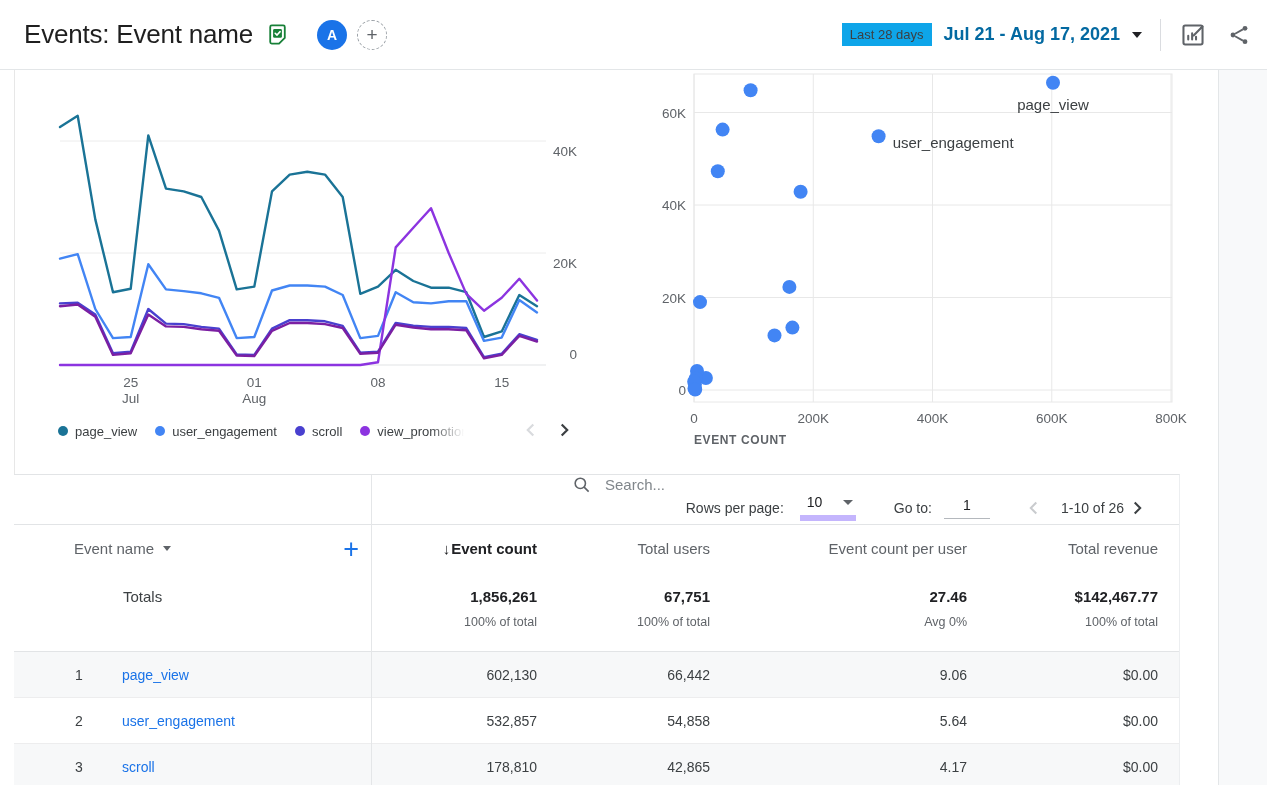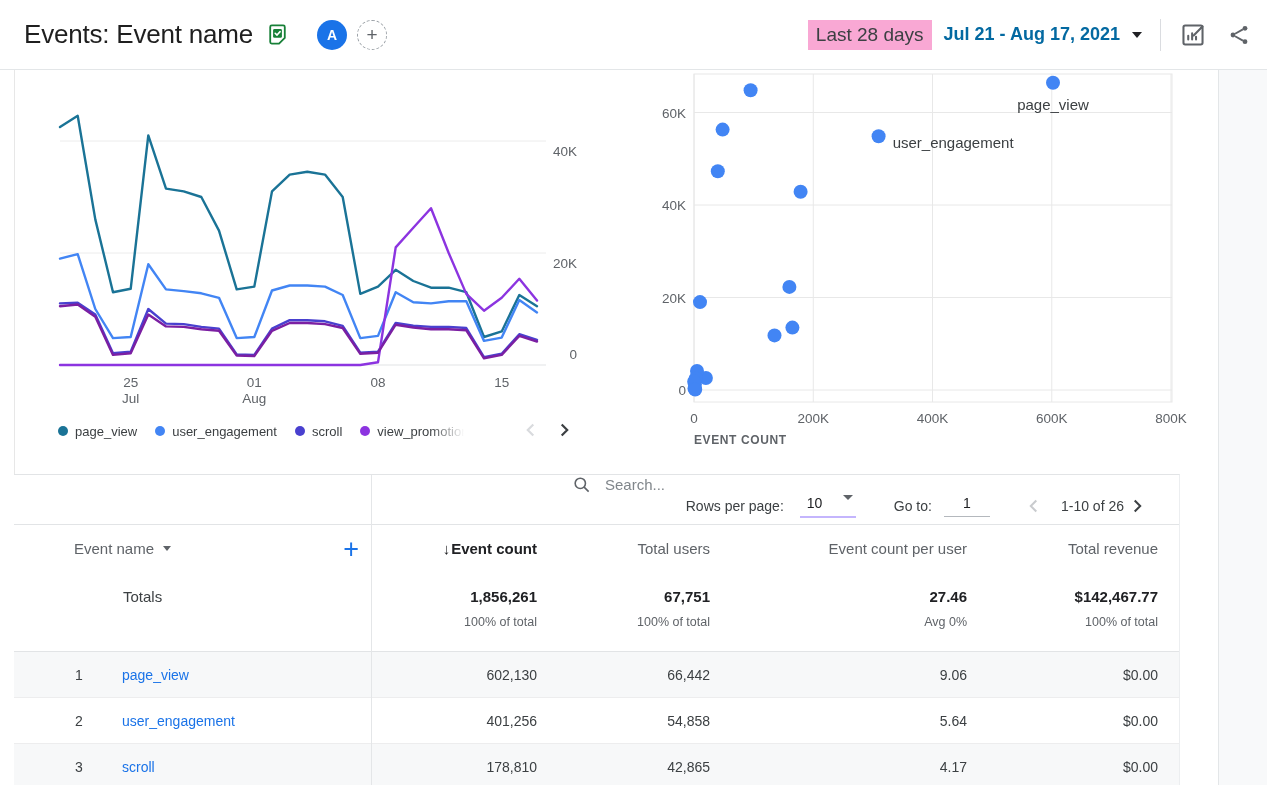--- a/index.html
+++ b/index.html
@@ -10,21 +10,21 @@
   .header { position:absolute; left:0; top:0; width:1267px; height:70px; background:#fff;
     border-bottom:1px solid #e3e6e8; display:flex; align-items:center; padding:0 14px 0 24px; z-index:5; }
   .page-title { font-size:26px; font-weight:400; color:#1f1f1f; letter-spacing:-0.2px; }
   .report-icon { margin-left:13px; display:flex; align-items:center; }
   .avatar { margin-left:28px; width:30px; height:30px; border-radius:50%; background:#1a73e8;
     color:#fff; font-size:14px; font-weight:600; display:flex; align-items:center; justify-content:center; }
   .add-comparison { margin-left:10px; width:30px; height:30px; border-radius:50%;
     border:1px dashed #9aa0a6; color:#5f6368; font-size:19px; font-weight:300;
     display:flex; align-items:center; justify-content:center; background:#fff; }
   .header-right { margin-left:auto; display:flex; align-items:center; }
-  .date-badge { background:#f9a8d4; color:#3c4043; font-size:19px; padding:4px 8px; }
+  .date-badge { background:#0ea5e9; color:#3c4043; font-size:13px; padding:4px 8px; }
   .date-range { margin-left:12px; font-size:18px; font-weight:600; color:#0369a1; }
   .date-caret { margin-left:12px; width:0; height:0; border-left:5px solid transparent;
     border-right:5px solid transparent; border-top:6px solid #202124; }
   .hdr-divider { width:1px; height:32px; background:#dadce0; margin:0 18px; }
   .hdr-icon { width:28px; height:28px; display:flex; align-items:center; justify-content:center; color:#5f6368; }
   .hdr-icon + .hdr-icon { margin-left:18px; }
 
   
   .card-left-border { position:absolute; left:14px; top:70px; bottom:0; width:1px; background:#e7e7e7; }
   .right-rail { position:absolute; left:1218px; top:70px; right:0; bottom:0; background:#f8f9fa; border-left:1px solid #e3e6e8; }
@@ -48,22 +48,22 @@
   #legend-next { left:551px; color:#3c4043; }
 
   
   .table { position:absolute; left:14px; top:474px; width:1166px; background:#fff;
     border-top:1px solid #e2e4e6; border-right:1px solid #eceef0; }
   .v-divider { position:absolute; left:357px; top:0; height:315px; width:1px; background:#e4e6e8; z-index:3; }
 
   .tb-toolbar { height:50px; border-bottom:1px solid #e2e4e6; display:flex; align-items:center; padding-left:44px;flex-direction:column; }
   .tb-search { display:flex; align-items:center; gap:14px; color:#80868b; font-size:15px; }
   .tb-controls { margin-left:auto; display:flex; align-items:center; padding-right:30px; font-size:14px; color:#3c4043; }
-  .rpp-select { margin-left:16px; width:56px; display:flex; align-items:flex-start; justify-content:space-between;
-    border-bottom:2px solid #c4b5fd; padding:0 3px 5px 7px; color:#202124; }
+  .rpp-select { margin-left:16px; width:56px; display:flex; align-items:center; justify-content:space-between;
+    border-bottom:6px solid #c4b5fd; padding:0 3px 5px 7px; color:#202124; }
   .caret-down { width:0; height:0; border-left:5px solid transparent; border-right:5px solid transparent; border-top:5px solid #5f6368; }
   .goto-label { margin-left:38px; }
   .goto-input { margin-left:12px; width:46px; text-align:center; border-bottom:1px solid #b4b8bd; padding-bottom:5px; color:#202124; }
   .pg-chevron { width:24px; height:24px; display:flex; align-items:center; justify-content:center; }
   .pg-chevron.prev { margin-left:32px; color:#c9cbce; }
   .pg-chevron.next { color:#3c4043; }
   .pg-range { margin:0 1px 0 15px; color:#3c4043; }
 
   .grid-row { display:grid; grid-template-columns:357px 166px 173px 257px 213px; align-items:center; }
   .col-num { text-align:right; }
@@ -290,21 +290,21 @@
   <div id="table-rows">
       <div class="tb-row grid-row stripe">
         <div class="dim"><span class="rnum">1</span><a class="rname">page_view</a></div>
         <div class="col-num">602,130</div>
         <div class="col-num">66,442</div>
         <div class="col-num">9.06</div>
         <div class="col-num col-last">$0.00</div>
       </div>
       <div class="tb-row grid-row">
         <div class="dim"><span class="rnum">2</span><a class="rname">user_engagement</a></div>
-        <div class="col-num">401,256</div>
+        <div class="col-num">532,857</div>
         <div class="col-num">54,858</div>
         <div class="col-num">5.64</div>
         <div class="col-num col-last">$0.00</div>
       </div>
       <div class="tb-row grid-row stripe">
         <div class="dim"><span class="rnum">3</span><a class="rname">scroll</a></div>
         <div class="col-num">178,810</div>
         <div class="col-num">42,865</div>
         <div class="col-num">4.17</div>
         <div class="col-num col-last">$0.00</div>

